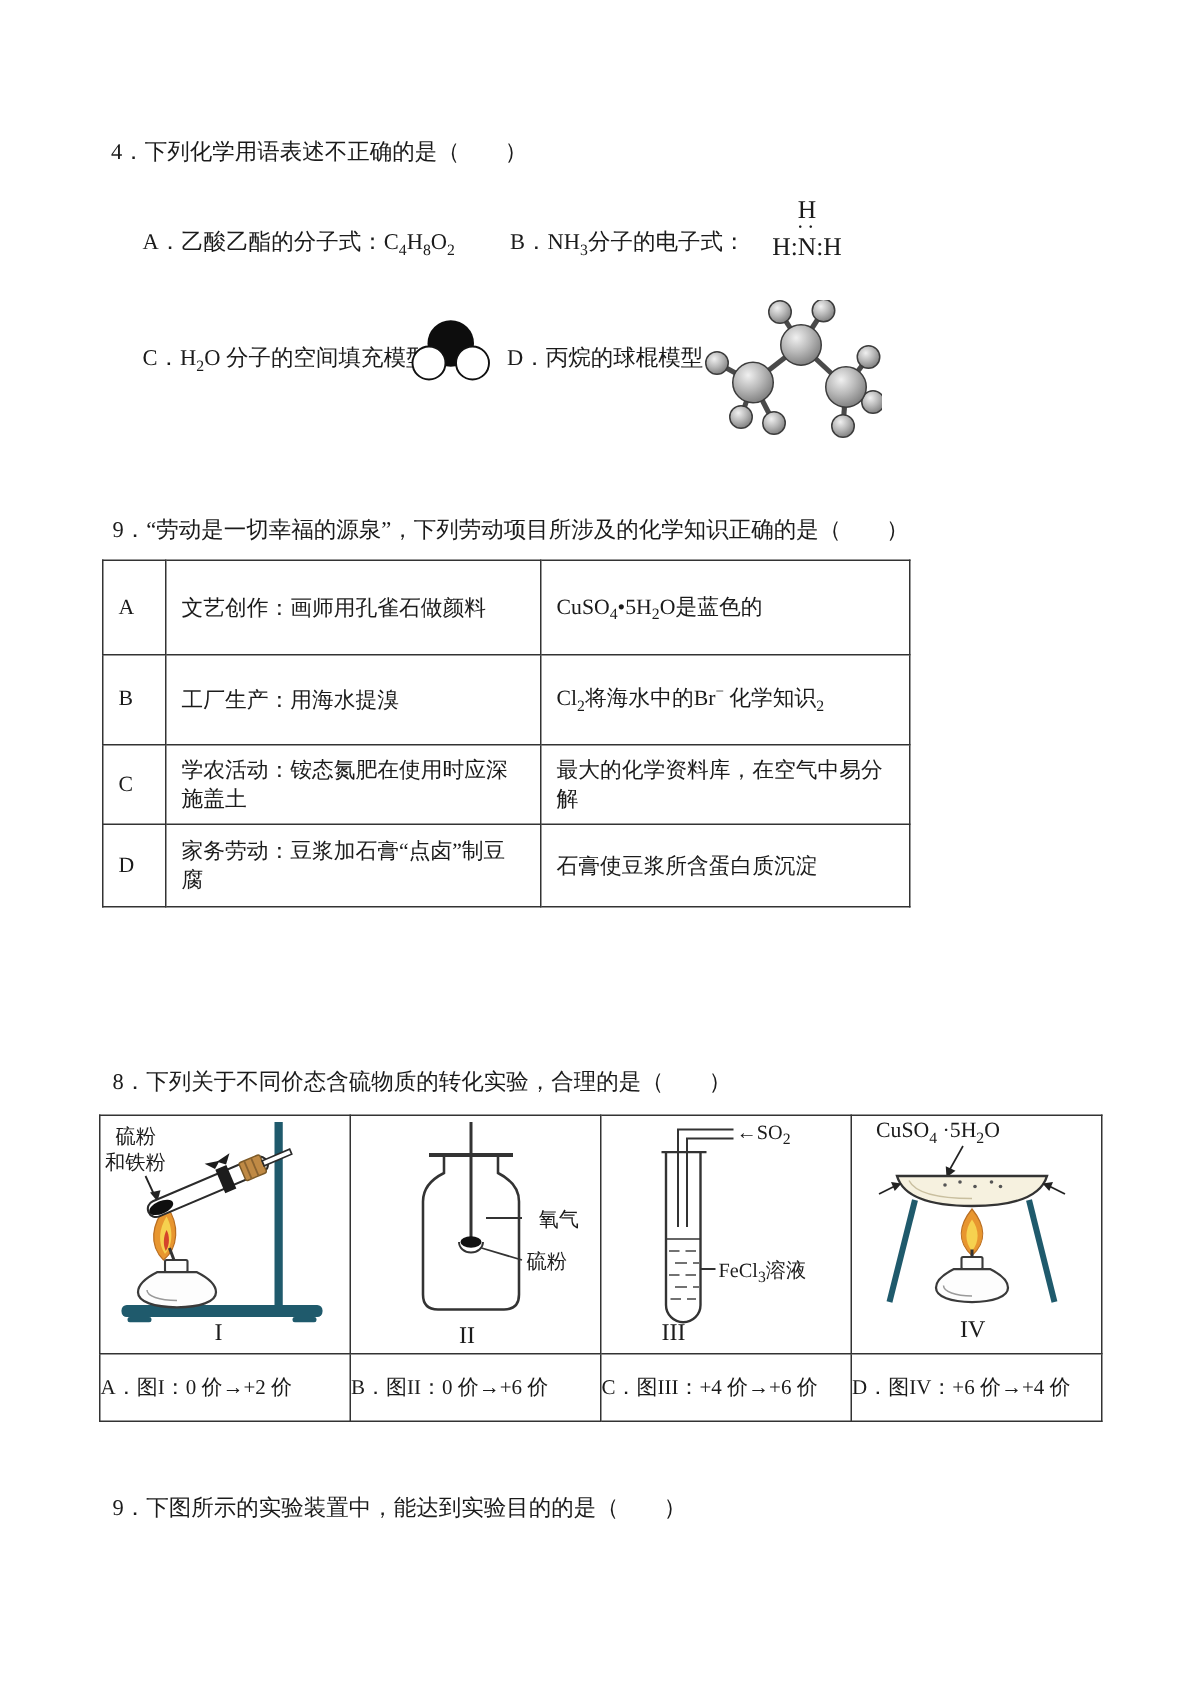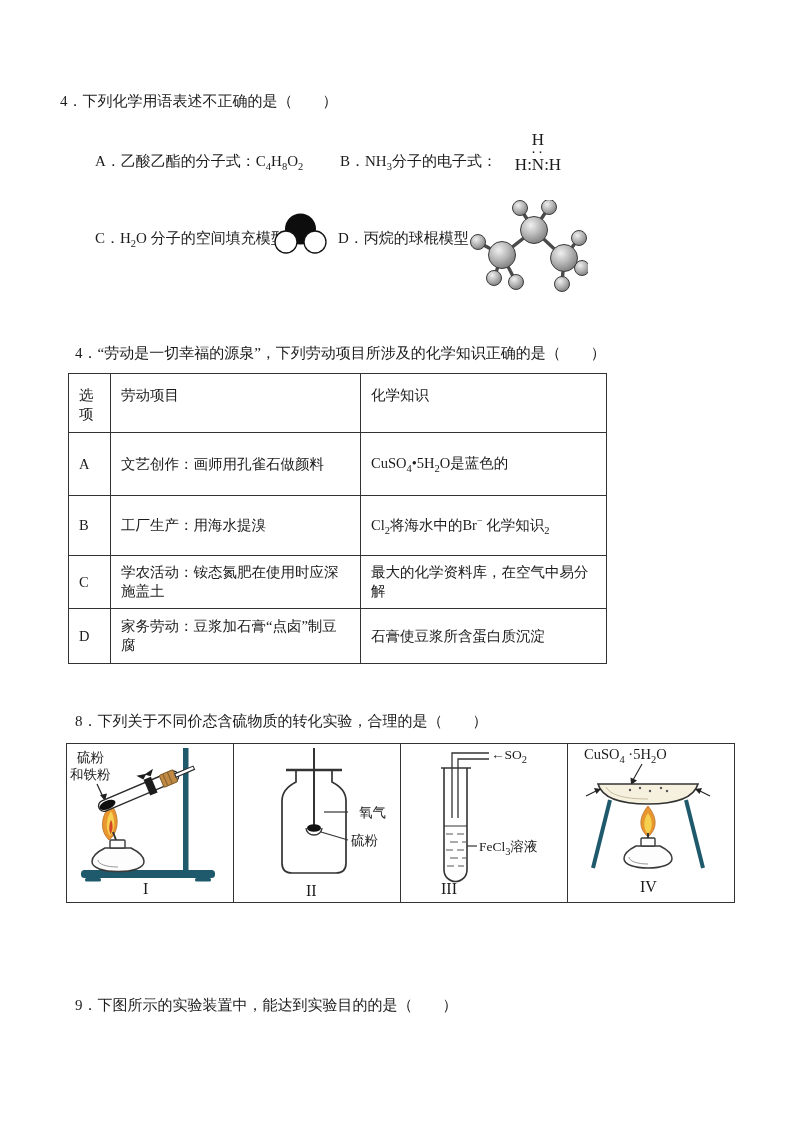--- a/index.html
+++ b/index.html
@@ -29,21 +29,21 @@
   .dcell svg{position:absolute;left:0;top:0}
   .ocell{height:44px;font-size:14px;padding:2px 5px;vertical-align:middle;white-space:nowrap}
   .dlabel{position:absolute;font-size:13.5px;white-space:nowrap}
   .numeral{position:absolute;font-size:16px}
   .watermark{position:absolute;top:1141px;right:19px;font-size:17px;
              color:#0369a1;letter-spacing:1px;white-space:nowrap}
 </style>
 </head>
 <body>
 
-<div class="stem" style="left:60px;top:92px">4．下列化学用语表述不正确的是（　　）</div>
+<div class="stem" style="left:74px;top:92px">4．下列化学用语表述不正确的是（　　）</div>
 
 <div class="opt" style="left:95px;top:152px"><span>A．乙酸乙酯的分子式：C</span><sub>4</sub><span>H</span><sub>8</sub><span>O</span><sub>2</sub></div>
 <div class="opt" style="left:340px;top:152px"><span>B．NH</span><sub>3</sub><span>分子的电子式：</span></div>
 
 <div class="electron">
   <div>H</div>
   <div class="dots">··</div>
   <div>H:N:H</div>
 </div>
 
@@ -85,34 +85,29 @@
       <circle cx="79" cy="7" r="7.5"></circle>
     <circle cx="109" cy="38" r="7.5"></circle>
       <circle cx="112" cy="68" r="7.5"></circle>
       <circle cx="92" cy="84" r="7.5"></circle>
     <circle cx="32" cy="55" r="13.5"></circle>
       <circle cx="64" cy="30" r="13.5"></circle>
       <circle cx="94" cy="58" r="13.5"></circle>
   </g>
 </svg>
 
-<div class="stem" style="left:75px;top:344px">4．“劳动是一切幸福的源泉”，下列劳动项目所涉及的化学知识正确的是（　　）</div>
+<div class="stem" style="left:75px;top:344px">9．“劳动是一切幸福的源泉”，下列劳动项目所涉及的化学知识正确的是（　　）</div>
 
 <table class="t5">
   <colgroup>
       <col style="width:42px">
       <col style="width:250px">
       <col style="width:246px">
     </colgroup>
   <tbody>
-      <tr class="hdr" style="height:59px">
-    <td>选项</td>
-    <td>劳动项目</td>
-    <td>化学知识</td>
-  </tr>
   <tr style="height:63px">
     <td>A</td>
     <td>文艺创作：画师用孔雀石做颜料</td>
     <td><span>CuSO</span><sub>4</sub><span>•5H</span><sub>2</sub><span>O是蓝色的</span></td>
   </tr>
   <tr style="height:60px">
     <td>B</td>
     <td>工厂生产：用海水提溴</td>
     <td><span>Cl</span><sub>2</sub><span>将海水中的Br</span><sup>−</sup><span> 化学知识</span><sub>2</sub></td>
   </tr>
@@ -241,18 +236,24 @@
         <path d="M33,45 L26,44 L28.5,50 Z" fill="#222"></path>
         <line x1="142" y1="52" x2="131" y2="46.5" stroke="#222" stroke-width="1.2"></line>
         <path d="M127,45 L134,44 L131.5,50 Z" fill="#222"></path>
       </svg>
       <div class="dlabel" style="left:16px;top:2px;font-size:14.5px"><span>CuSO</span><sub>4</sub><span> ·5H</span><sub>2</sub><span>O</span></div>
       <div class="numeral" style="left:72px;top:134px">IV</div>
     </div>
         </td>
   </tr>
 
+  <tr>
+    <td class="ocell">A．图I：0 价→+2 价</td>
+    <td class="ocell">B．图II：0 价→+6 价</td>
+    <td class="ocell">C．图III：+4 价→+6 价</td>
+    <td class="ocell">D．图IV：+6 价→+4 价</td>
+  </tr>
 </tbody>
   </table>
 
 <div class="stem" style="left:75px;top:996px">9．下图所示的实验装置中，能达到实验目的的是（　　）</div>
 
 <div class="watermark">123化学网，最大的化学资料库</div>
 
 </body></html>

